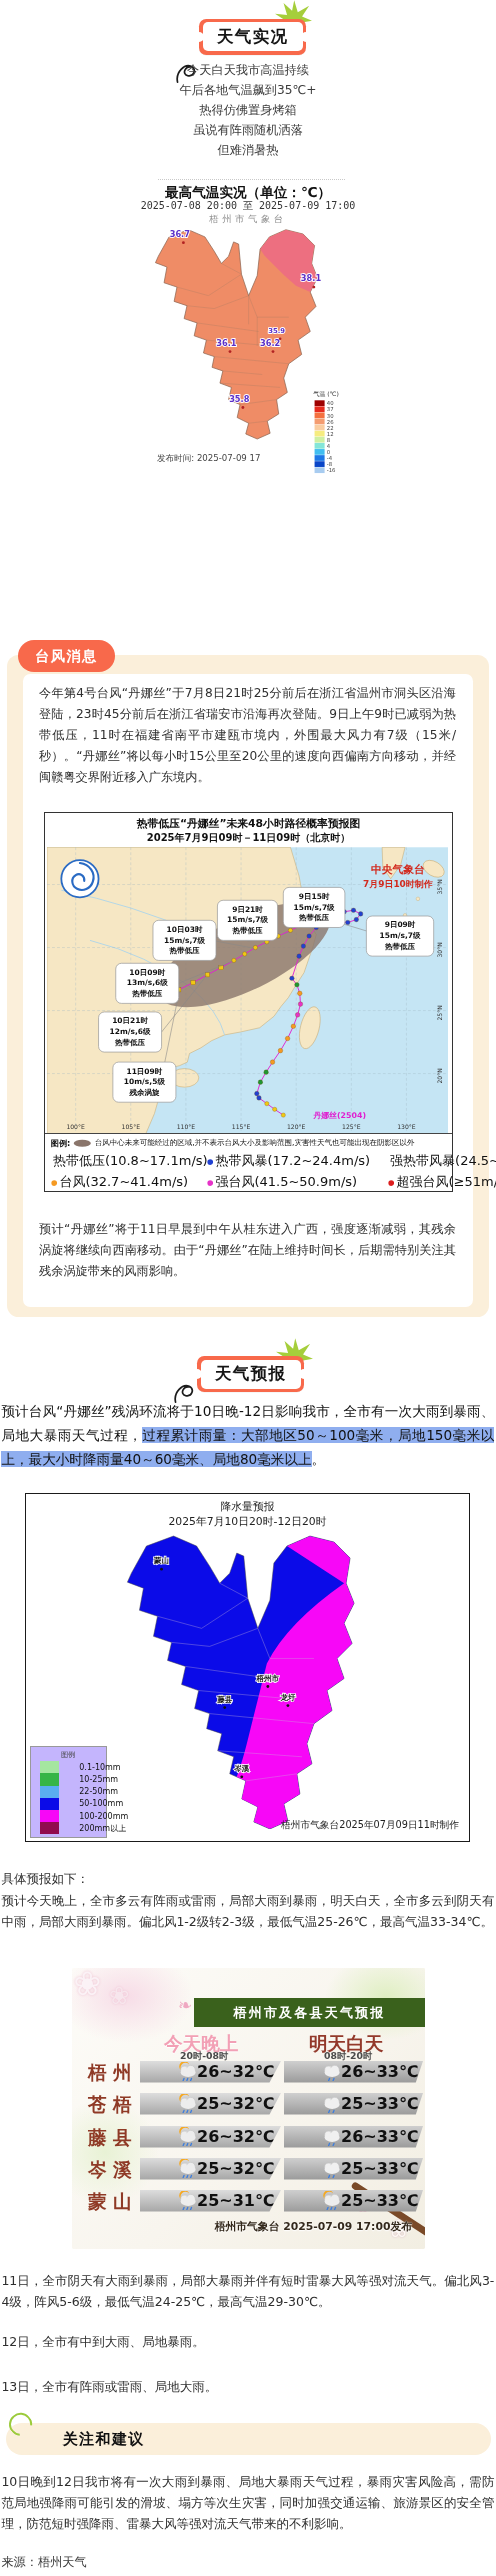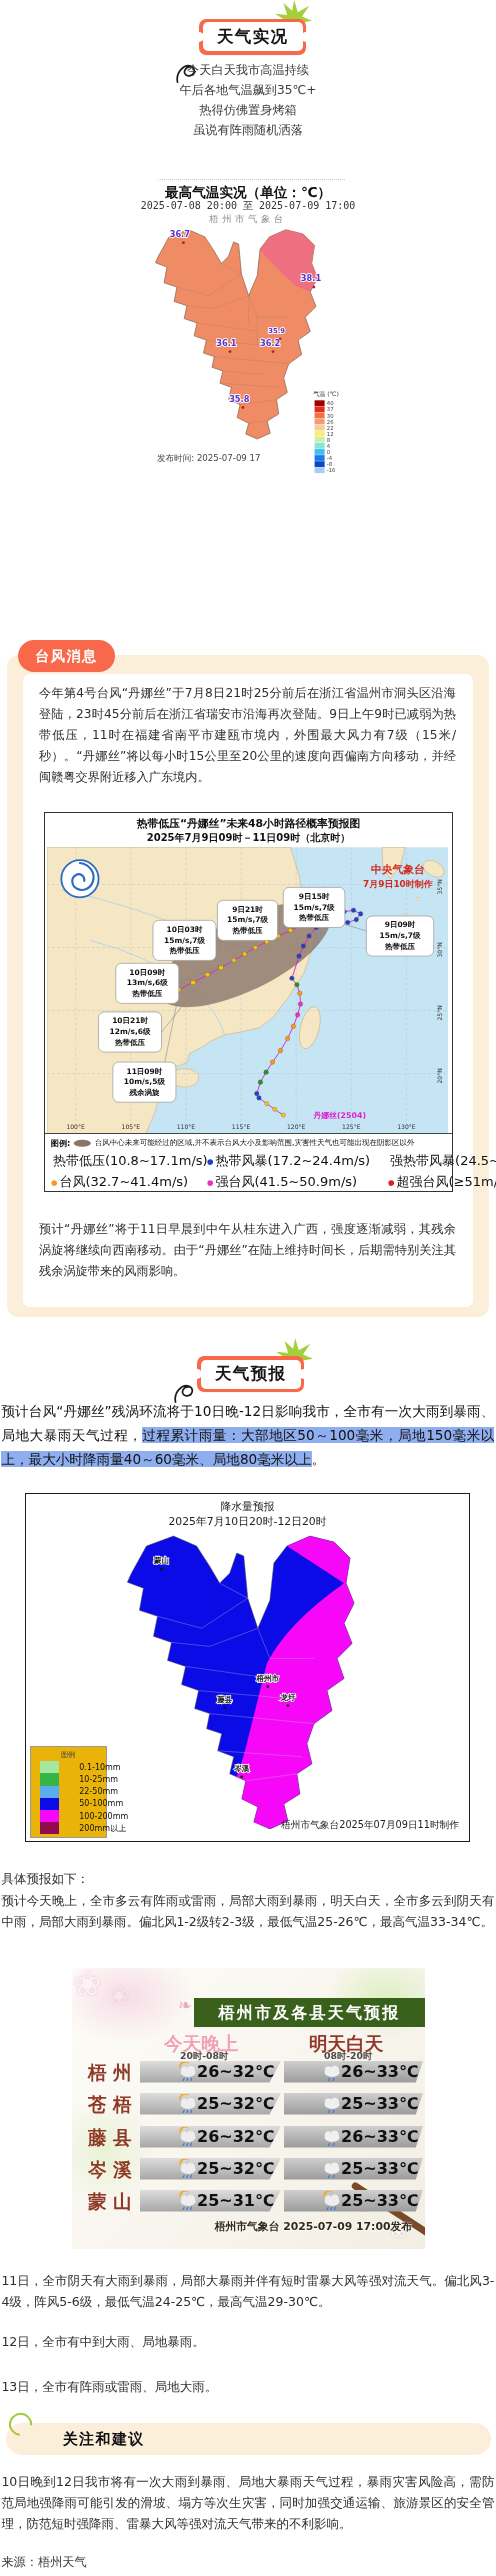--- a/index.html
+++ b/index.html
@@ -35,30 +35,30 @@
   .tl-items{display:grid;grid-template-columns:31% 36% 33%;row-gap:2.9px;margin-top:3.6px;}
   .tl-it{display:flex;align-items:center;gap:2.2px;font-size:13px;color:#111;white-space:nowrap;}
   
   .lead{position:absolute;left:1.4px;width:493px;font-size:13.6px;line-height:24px;color:#111;text-align:justify;}
   .hl{background:#8FAEEF;}
   .body-para{position:absolute;left:1.4px;width:493px;font-size:12.5px;line-height:21px;color:#2e2e2e;text-align:justify;}
   
   .rainbox{position:absolute;border:1.4px solid #1a1a1a;background:#fff;}
   .rainbox .rt1{margin-top:5.7px;text-align:center;font-size:10.8px;color:#222;}
   .rainbox .rt2{text-align:center;font-size:10.8px;color:#222;margin-top:1.4px;}
-  .rlegend{position:absolute;background:#eab308;border:0.7px solid #999;}
+  .rlegend{position:absolute;background:#c4b5fd;border:0.7px solid #999;}
   .rlegend .rl-title{text-align:center;font-size:7.2px;color:#444;margin:2.9px 0 1.4px;}
   .rl-row{display:flex;align-items:center;height:12.2px;margin-left:9px;gap:16px;}
   .rl-sw{width:19.4px;height:12.2px;flex:none;}
   .rl-lb{font-size:8px;color:#111;margin-left:4.3px;white-space:nowrap;}
   .rcredit{position:absolute;font-size:9.7px;color:#222;}
   
   .wcard{position:absolute;overflow:hidden;border-radius:1.4px;
     background:linear-gradient(135deg,#FDFCF8 0%,#F8F5EE 55%,#F2EEE2 100%);}
-  .wbanner{position:absolute;background:#3A611C;color:#fff;font-weight:bold;font-size:16px;letter-spacing:2.2px;text-align:center;line-height:29px;}
+  .wbanner{position:absolute;background:#3A611C;color:#fff;font-weight:bold;font-size:13px;letter-spacing:2.2px;text-align:center;line-height:29px;}
   .whead1{position:absolute;font-weight:bold;font-size:18.6px;color:#F2A0B5;text-shadow:0 0.7px 0 #fff;}
   .whead2{position:absolute;font-weight:bold;font-size:18.6px;color:#93392B;}
   .wtime{position:absolute;font-size:9.3px;color:#4a4a4a;font-weight:bold;}
   .wrow{position:absolute;left:0;width:353px;height:24.4px;}
   .wname{position:absolute;left:16px;top:-1.4px;font-size:18.6px;font-weight:bold;color:#8F3A26;white-space:nowrap;}
   .wbar{position:absolute;top:0;height:21.5px;display:flex;align-items:center;
     background:linear-gradient(#DDDDDD,#A6A6A6);clip-path:polygon(0 0,100% 0,calc(100% - 11.5px) 100%,0 100%);}
   .wbar.b2{background:linear-gradient(#CFCFCF,#9A9A9A);clip-path:polygon(0 0,100% 0,calc(100% - 7.2px) 100%,0 100%);}
   .wic{margin-left:37px;flex:none;}
   .wtemp{flex:1;text-align:right;padding-right:26px;font-size:16px;font-weight:bold;color:#101010;white-space:nowrap;}
@@ -112,20 +112,21 @@
   </div>
   <svg class="curl" style="left:176px;top:62px" width="26" height="21.5" viewBox="0 0 36 30">
     <path d="M2,28 C-1,14 12,2 21,6 C29,10 25,21 16,19 C8,17 12,5 22,7" stroke="#1c1c1c" stroke-width="2.4" fill="none" stroke-linecap="round"></path>
   </svg>
 
   <div class="verse" style="top:60px;font-size:12.2px;line-height:20px">
     <div>今天白天我市高温持续</div>
     <div>午后各地气温飙到35℃+</div>
     <div>热得仿佛置身烤箱</div>
     <div>虽说有阵雨随机洒落</div>
+    <div>但难消暑热</div>
   </div>
 
   <div class="divider" style="top:179px;left:158px;width:187px"></div>
 
   <div class="tmap-title" style="top:184px">最高气温实况（单位：℃）</div>
   <div class="tmap-date" style="top:199px">2025-07-08 20:00 至 2025-07-09 17:00</div>
   <div class="tmap-wm" style="top:213px">梧州市气象台</div>
 
   <svg class="abs" style="left:108px;top:224px" width="287" height="253" viewBox="0 0 400 353">
     <defs>

